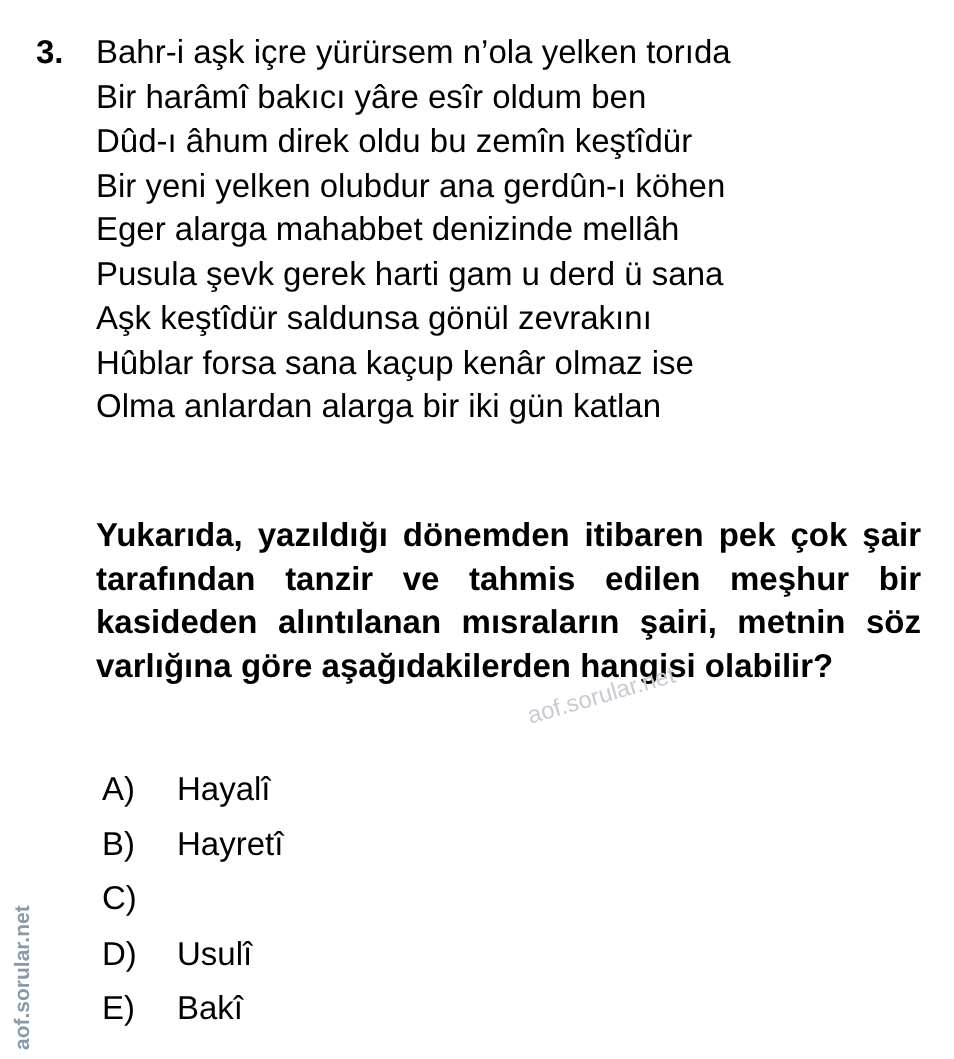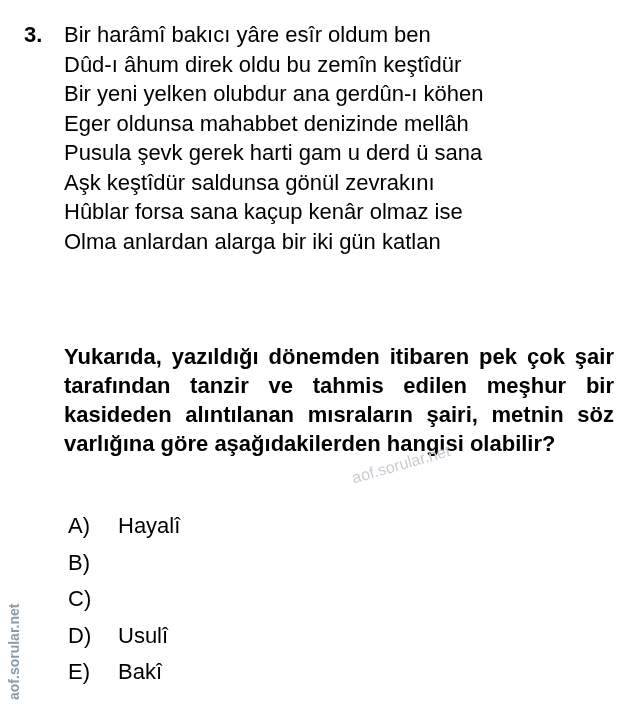--- a/index.html
+++ b/index.html
@@ -20,41 +20,43 @@
     .wm-side { position: absolute; left: 6px; top: 700px; color: #8a9aa8; font-size: 14px;
                font-weight: bold; transform: rotate(-90deg); transform-origin: left top;
                white-space: nowrap; }
   </style>
 </head>
 <body>
 
 <div class="qnum">3.</div>
 
 <div class="verses">
+  <div class="verse">Bahr-i aşk içre yürürsem n’ola yelken torıda</div>
   <div class="verse">Bir harâmî bakıcı yâre esîr oldum ben</div>
   <div class="verse">Dûd-ı âhum direk oldu bu zemîn keştîdür</div>
   <div class="verse">Bir yeni yelken olubdur ana gerdûn-ı köhen</div>
-  <div class="verse">Eger oldunsa mahabbet denizinde mellâh</div>
+  <div class="verse">Eger alarga mahabbet denizinde mellâh</div>
   <div class="verse">Pusula şevk gerek harti gam u derd ü sana</div>
   <div class="verse">Aşk keştîdür saldunsa gönül zevrakını</div>
   <div class="verse">Hûblar forsa sana kaçup kenâr olmaz ise</div>
   <div class="verse">Olma anlardan alarga bir iki gün katlan</div>
 </div>
 
 <div class="prompt">Yukarıda, yazıldığı dönemden itibaren pek çok şair tarafından tanzir ve tahmis edilen meşhur bir kasideden alıntılanan mısraların şairi, metnin söz varlığına göre aşağıdakilerden hangisi olabilir?</div>
 
 <div class="wm-center">aof.sorular.net</div>
 
 <div class="options">
   <div class="option">
     <span class="opt-letter">A)</span>
     <span>Hayalî</span>
   </div>
   <div class="option">
     <span class="opt-letter">B)</span>
+    <span>Hayretî</span>
   </div>
   <div class="option">
     <span class="opt-letter">C)</span>
   </div>
   <div class="option">
     <span class="opt-letter">D)</span>
     <span>Usulî</span>
   </div>
   <div class="option">
     <span class="opt-letter">E)</span>

